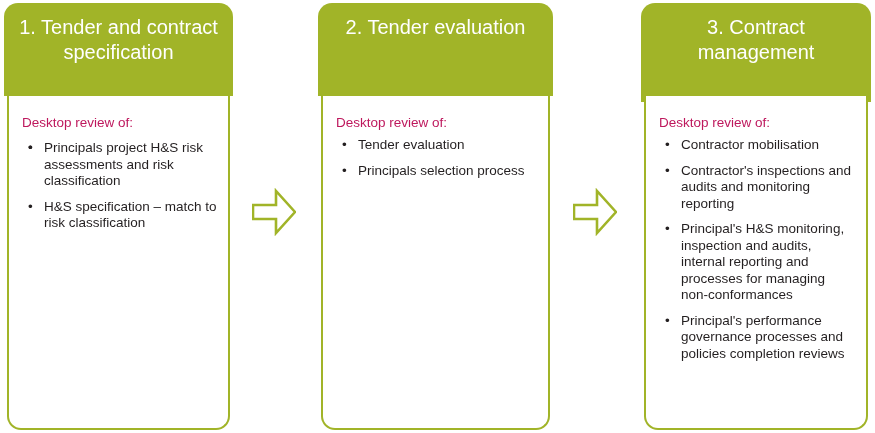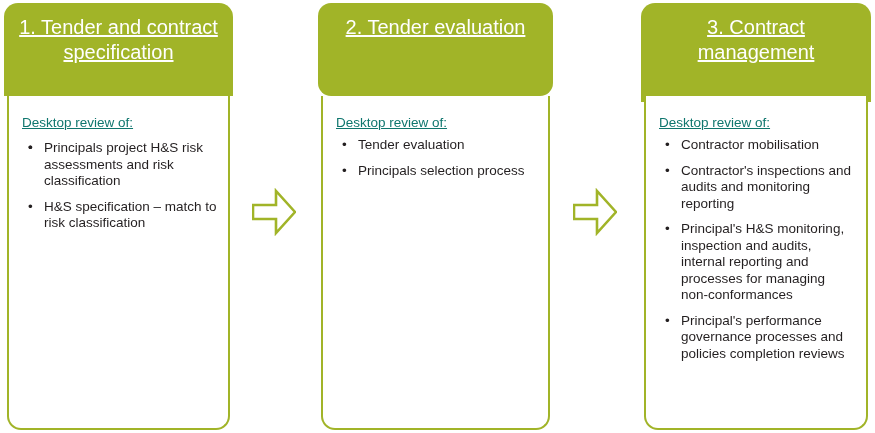--- a/index.html
+++ b/index.html
@@ -36,21 +36,20 @@
     width: 100%;
     box-sizing: border-box;
     background: #A1B428;
     border-radius: 14px 14px 0 0;
     color: #ffffff;
     text-align: center;
     font-size: 20px;
     line-height: 25px;
     font-weight: 400;
     padding: 12px 14px 0 14px;
-    text-decoration: underline;
   }
 
   .stage-body {
     position: absolute;
     left: 3px;
     right: 3px;
     box-sizing: border-box;
     background: #ffffff;
     border: 2px solid #A1B428;
     border-radius: 0 0 14px 14px;
@@ -66,23 +65,22 @@
     height: 6px;
     background: #ffffff;
     border-left: 2px solid #A1B428;
     border-right: 2px solid #A1B428;
     box-sizing: border-box;
   }
 
   .body-intro {
     font-size: 13.5px;
     line-height: 17px;
-    color: #0f766e;
+    color: #be185d;
     margin: 0 0 6px 2px;
-    text-decoration: underline;
   }
 
   ul.body-list {
     list-style: none;
     margin: 0;
     padding: 0;
   }
   ul.body-list li {
     position: relative;
     font-size: 13.5px;
@@ -141,21 +139,21 @@
     </div>
   </div>
 
   <div class="arrow-connector" style="left:252px; top:188px;">
     <svg viewBox="0 0 44 48" xmlns="http://www.w3.org/2000/svg">
       <path d="M1 17 L24 17 L24 3 L43 24 L24 45 L24 31 L1 31 Z" fill="none" stroke="#A1B428" stroke-width="2.6" stroke-linejoin="miter" stroke-miterlimit="8"></path>
     </svg>
   </div>
 
   <div class="stage" style="left:318px; width:235px;">
-    <div class="stage-header" style="height:93px;border-radius:13px;">
+    <div class="stage-header" style="height:93px;">
       <span>2. Tender evaluation</span>
     </div>
     <div class="body-cap" style="top:93px;"></div>
     <div class="stage-body" style="top:99px; bottom:0px;">
       <p class="body-intro">Desktop review of:</p>
       <ul class="body-list">
         <li>
           <span class="bullet">•</span>
           <span>Tender evaluation</span>
         </li>

